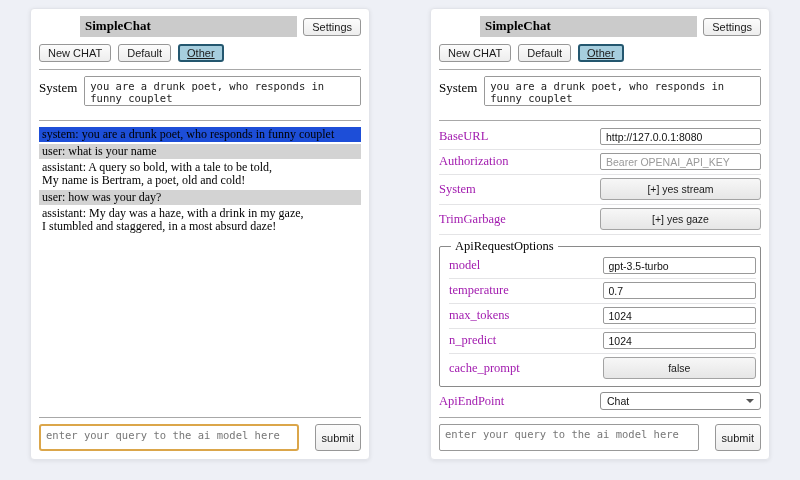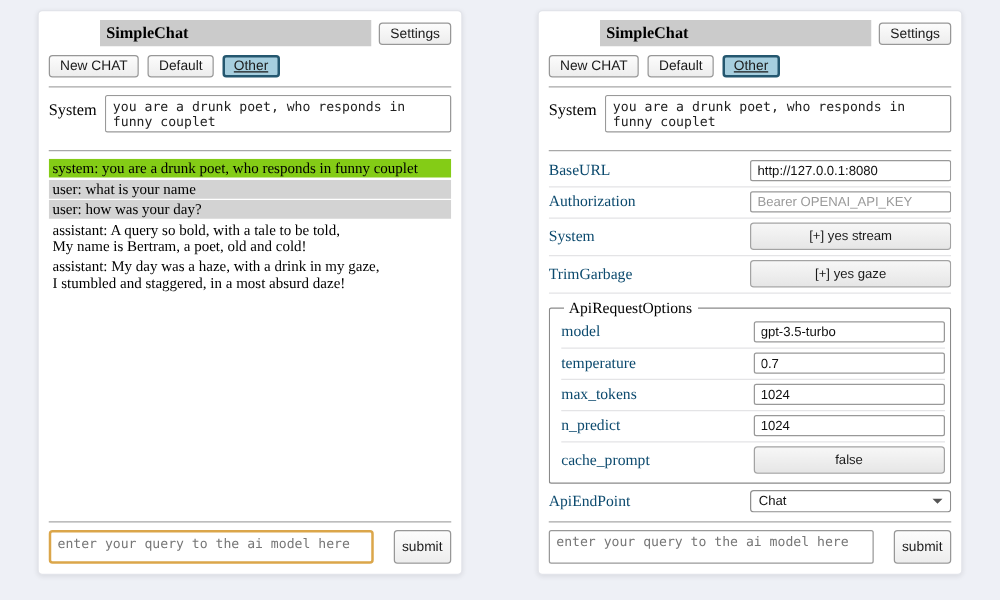--- a/index.html
+++ b/index.html
@@ -69,33 +69,33 @@
     border: 1px solid #999;
     border-radius: 2px;
     resize: none;
     outline: none;
     padding: 3px 5px;
   }
   .system-textarea { flex: 1; height: 30px; }
   
   .panel-body { flex: 1; overflow: hidden; margin-top: 6px; }
   .msg { font-size: 12px; line-height: 13px; padding: 1px 3px; margin-bottom: 1.5px; color: #000; }
-  .msg.role-system { background: #84cc16; }
+  .msg.role-system { background: #1d4ed8; }
   .msg.role-user { background: #d3d3d3; }
   .msg.role-assistant { background: transparent; }
   
   .settings-area { margin-top: 4px; }
   .setting-row {
     display: grid;
     grid-template-columns: 1fr 1fr;
     align-items: center;
     padding: 3px 0 4px 0;
     border-bottom: 1px solid #e4e4e6;
   }
-  .setting-label { font-size: 12.5px; color: #0c4a6e; white-space: nowrap; }
+  .setting-label { font-size: 12.5px; color: #a21caf; white-space: nowrap; }
   .text-input {
     font-family: "Liberation Sans", sans-serif;
     font-size: 10.5px;
     width: 100%;
     height: 17px;
     border: 1px solid #999;
     border-radius: 2px;
     padding: 1px 5px;
     color: #111;
     outline: none;
@@ -175,26 +175,26 @@
     </div>
     <hr class="sep">
 
     <div class="panel-body">
       <div class="msg role-system">
         <div>system: you are a drunk poet, who responds in funny couplet</div>
       </div>
       <div class="msg role-user">
         <div>user: what is your name</div>
       </div>
-      <div class="msg role-user">
-        <div>user: how was your day?</div>
-      </div>
       <div class="msg role-assistant">
         <div>assistant: A query so bold, with a tale to be told,</div>
         <div>My name is Bertram, a poet, old and cold!</div>
+      </div>
+      <div class="msg role-user">
+        <div>user: how was your day?</div>
       </div>
       <div class="msg role-assistant">
         <div>assistant: My day was a haze, with a drink in my gaze,</div>
         <div>I stumbled and staggered, in a most absurd daze!</div>
       </div>
     </div>
 
     <div class="bottom-bar">
       <hr class="sep">
       <div class="query-row">

